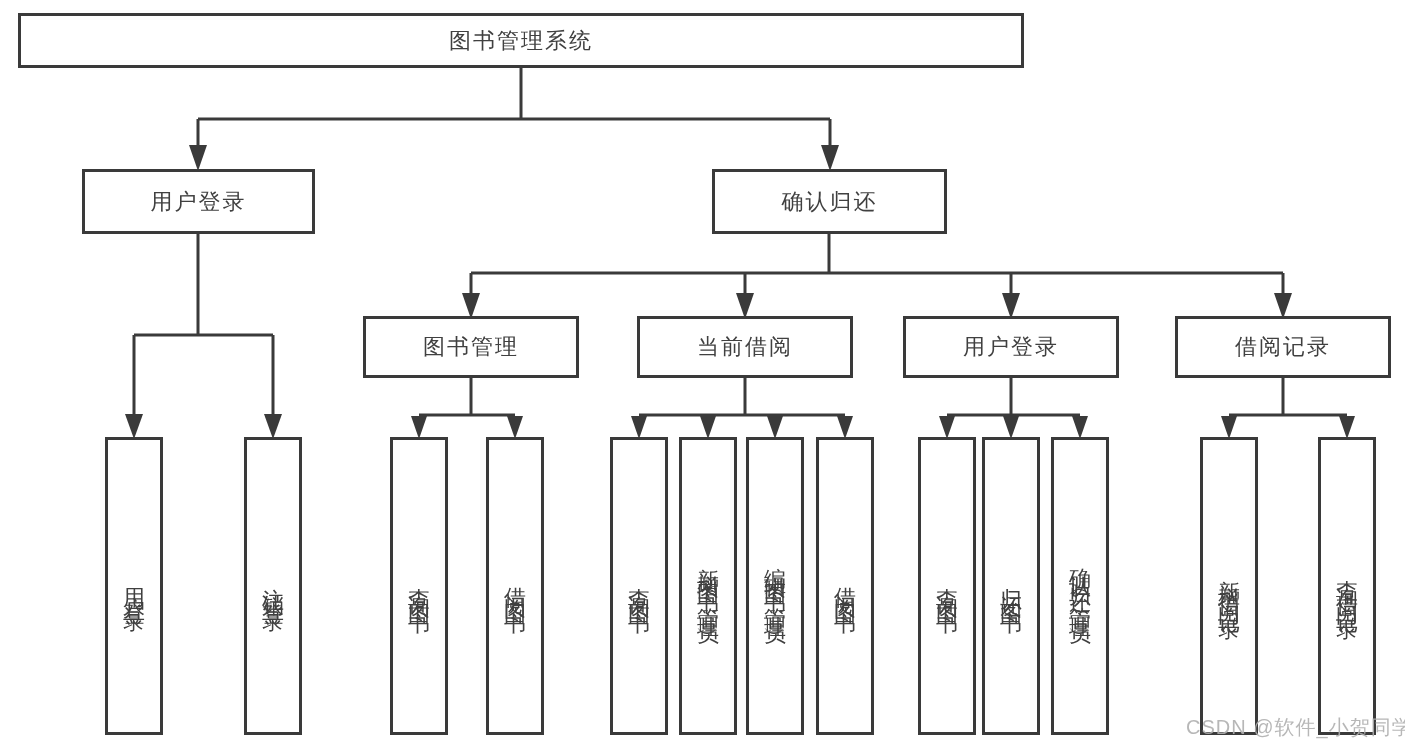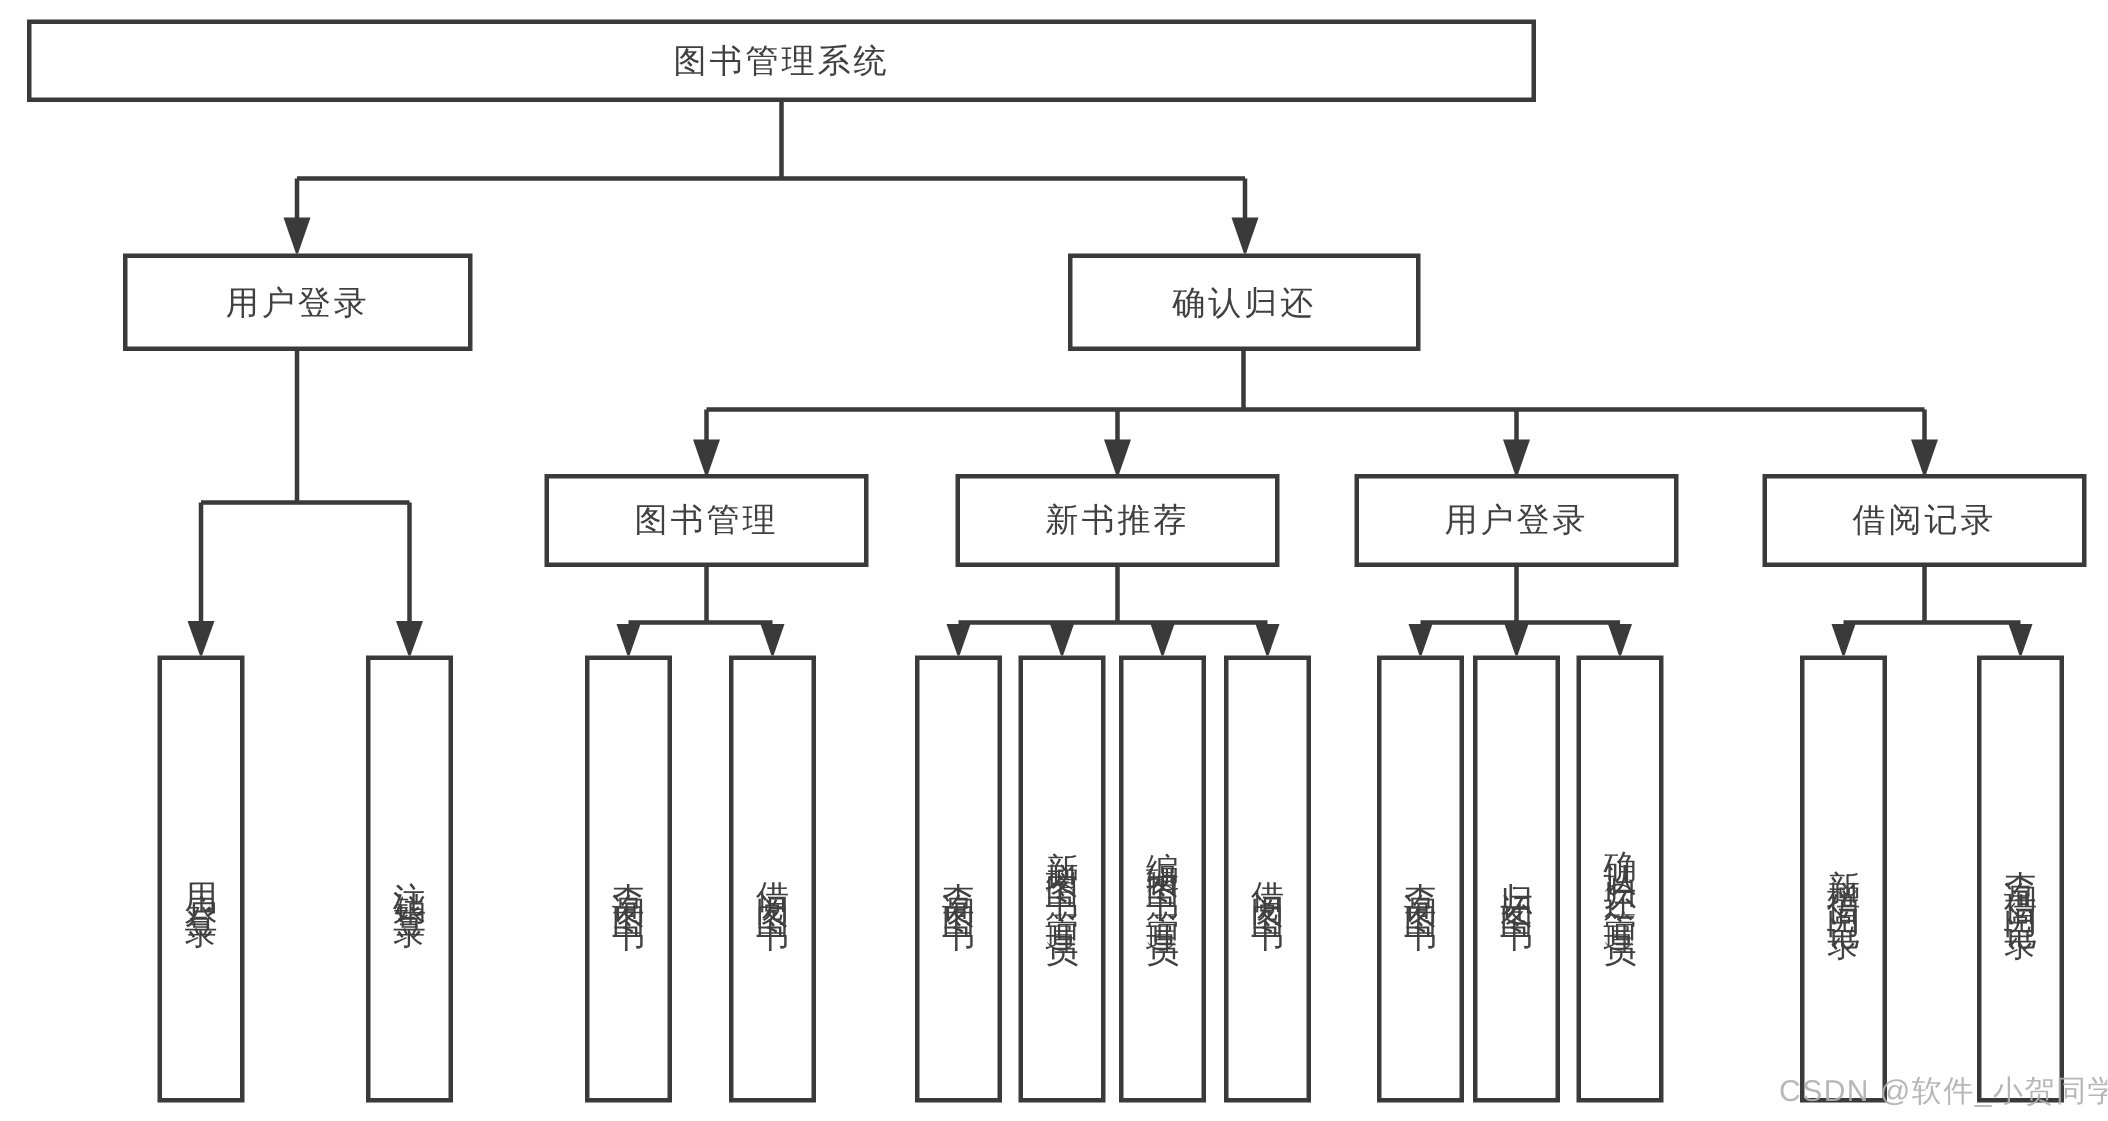--- a/index.html
+++ b/index.html
@@ -77,21 +77,21 @@
     <span class="hlabel">用户登录</span>
   </div>
   <div class="box" style="left:712px;top:169px;width:235px;height:65px">
     <span class="hlabel">确认归还</span>
   </div>
 
   <div class="box" style="left:363px;top:316px;width:216px;height:62px">
     <span class="hlabel">图书管理</span>
   </div>
   <div class="box" style="left:637px;top:316px;width:216px;height:62px">
-    <span class="hlabel">新书推荐</span>
+    <span class="hlabel">当前借阅</span>
   </div>
   <div class="box" style="left:903px;top:316px;width:216px;height:62px">
     <span class="hlabel">用户登录</span>
   </div>
   <div class="box" style="left:1175px;top:316px;width:216px;height:62px">
     <span class="hlabel">借阅记录</span>
   </div>
 
   <div class="box leaf" style="left:105px;top:437px;width:58px;height:298px">
     <span class="vtext">用户登录</span>

